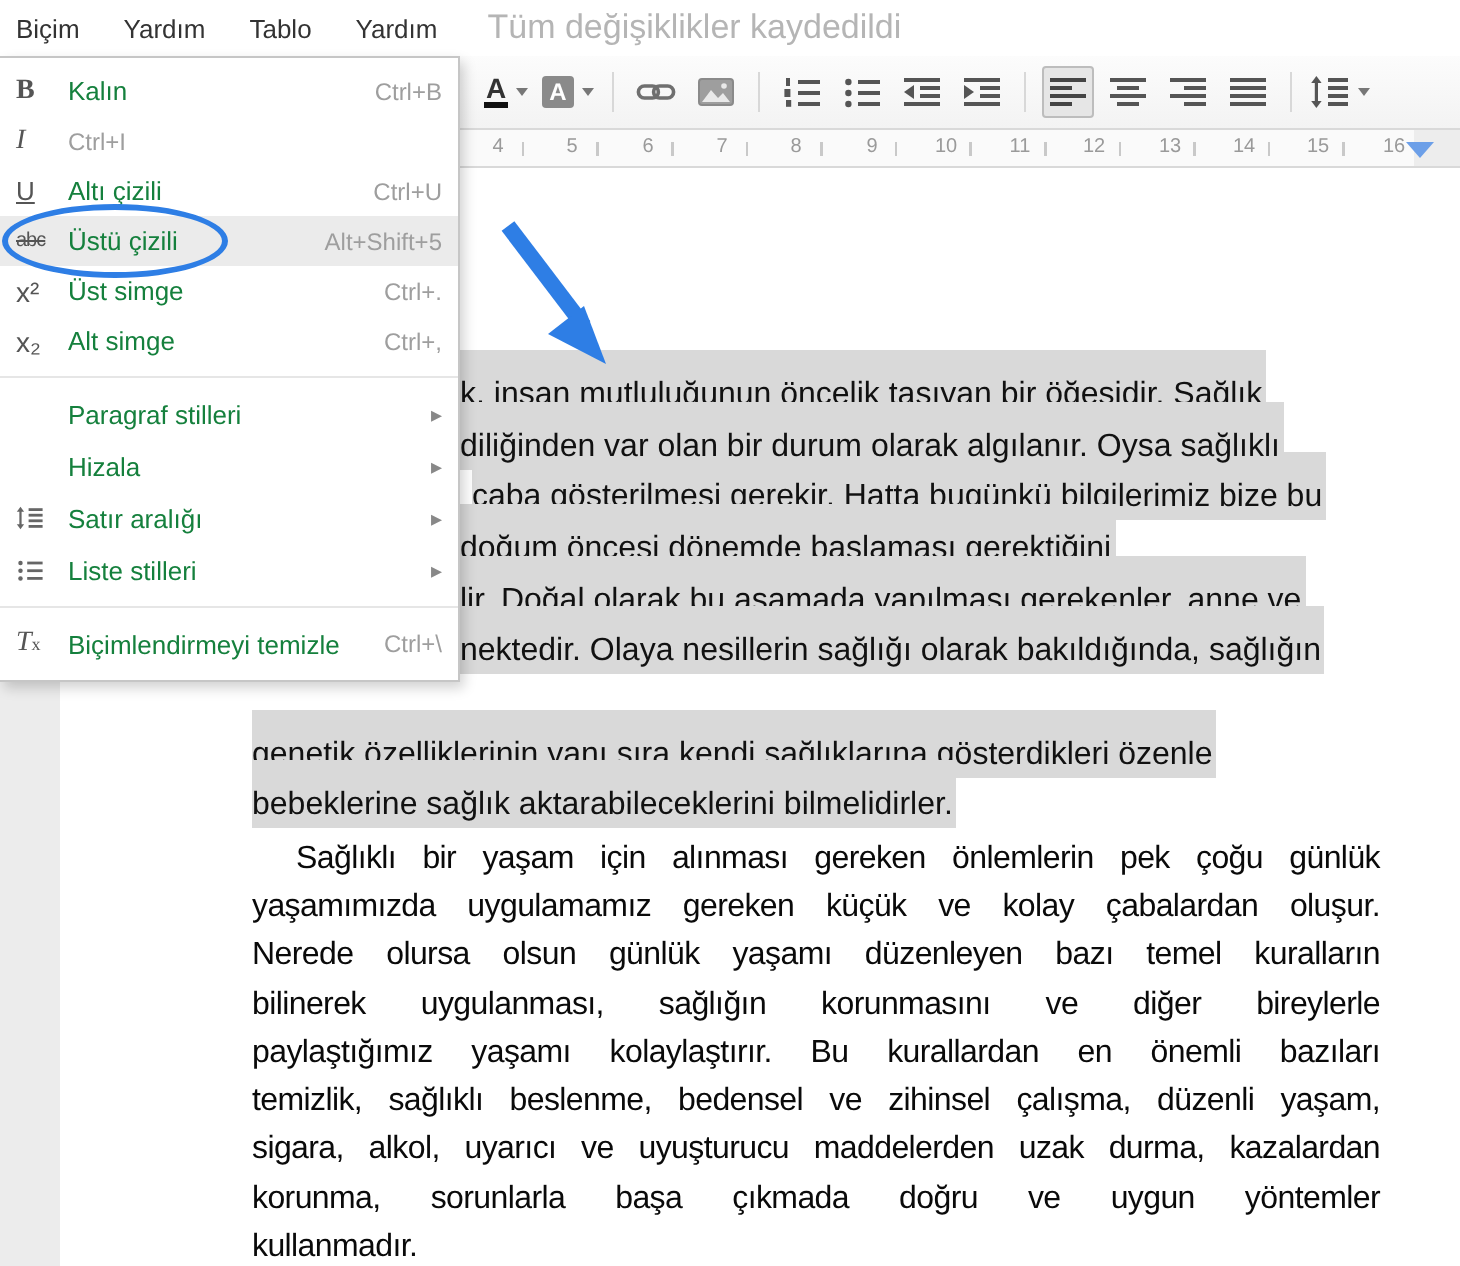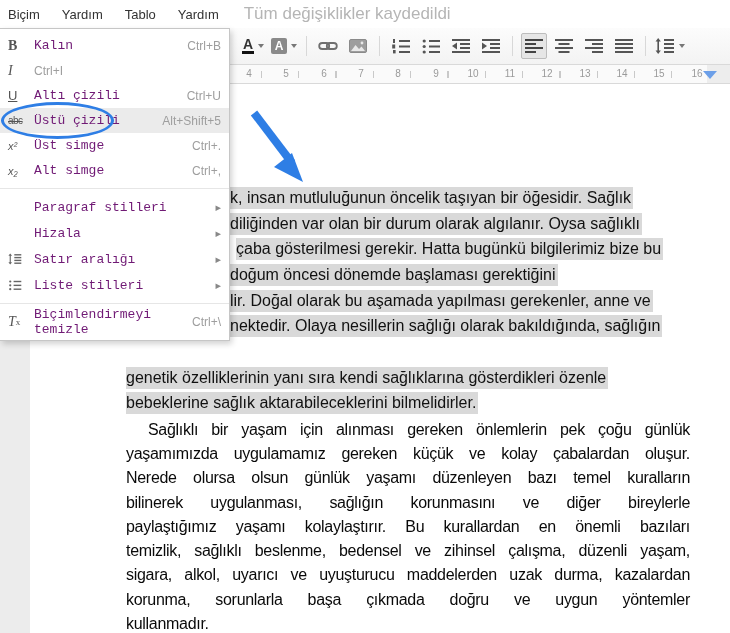--- a/index.html
+++ b/index.html
@@ -37,41 +37,41 @@
       background-position:13px 6px;background-size:auto 7px;background-repeat:repeat-x;}
   .rnum{position:absolute;top:3px;width:20px;text-align:center;font-size:10px;color:#9a9a9a;}
   .rmarker{position:absolute;top:71px;width:0;height:0;border-left:7px solid transparent;
            border-right:7px solid transparent;border-top:8px solid #6c9fe8;}
 
   
   .docarea{position:absolute;left:0;top:84px;width:730px;height:549px;background:#fff;}
   .gutter{position:absolute;left:0;top:0;width:30px;height:549px;background:#ececec;}
   .line{position:absolute;white-space:nowrap;color:#111;}
   .p1{font-size:16px;line-height:21px;}
-  .hl{background:#d9d9d9;padding:2px 2px 3px 0;}
+  .hl{background:#d9d9d9;padding:14px 2px 3px 0;}
   .p2{font-size:16px;line-height:21px;letter-spacing:-0.3px;color:#0a0a0a;}
   .just{white-space:normal;text-align:justify;text-align-last:justify;}
 
   
   .menu{position:absolute;left:0;top:28px;width:230px;background:#fff;
         border:1px solid #c6c6c6;border-left:none;box-sizing:border-box;
         box-shadow:2px 3px 6px rgba(0,0,0,.18);padding:4px 0 5px 0;z-index:5;}
   .mrow{height:25px;display:flex;align-items:center;padding:0 8px;}
   .mrow.tall{height:26px;}
   .mrow.hilite{background:#ebebeb;}
   .micon{width:26px;flex:none;color:#555;font-size:13px;display:flex;align-items:center;}
-  .mlabel{flex:1;font-size:13px;color:#701a75;font-family:Liberation Mono, monospace;}
+  .mlabel{flex:1;font-size:13px;color:#15803d;}
   .mshort{font-size:12px;color:#9e9e9e;}
   .msub{font-size:11px;color:#888;}
   .msep{height:1px;background:#e6e6e6;margin:5px 0;}
   .ic-bold{font-family:"Liberation Serif",serif;font-weight:bold;font-size:14px;}
   .ic-italic{font-family:"Liberation Serif",serif;font-style:italic;font-size:14px;}
   .ic-under{text-decoration:underline;font-size:13px;}
   .ic-strike{text-decoration:line-through;font-size:10px;letter-spacing:-0.5px;}
-  .ic-sup,.ic-sub{font-size:11px;font-style:italic;}
+  .ic-sup,.ic-sub{font-size:14px;}
   .ic-clear{font-family:"Liberation Serif",serif;font-style:italic;font-size:14px;}
   .ic-clear sub{font-style:normal;font-size:9px;}
 
   
   .ellipse{position:absolute;left:1px;top:102px;width:107px;height:31px;
            border:3px solid #2e7ee5;border-radius:50%;z-index:9;pointer-events:none;}
   .arrow-svg{position:absolute;left:240px;top:105px;z-index:4;pointer-events:none;}
 </style>
 </head>
 <body>

